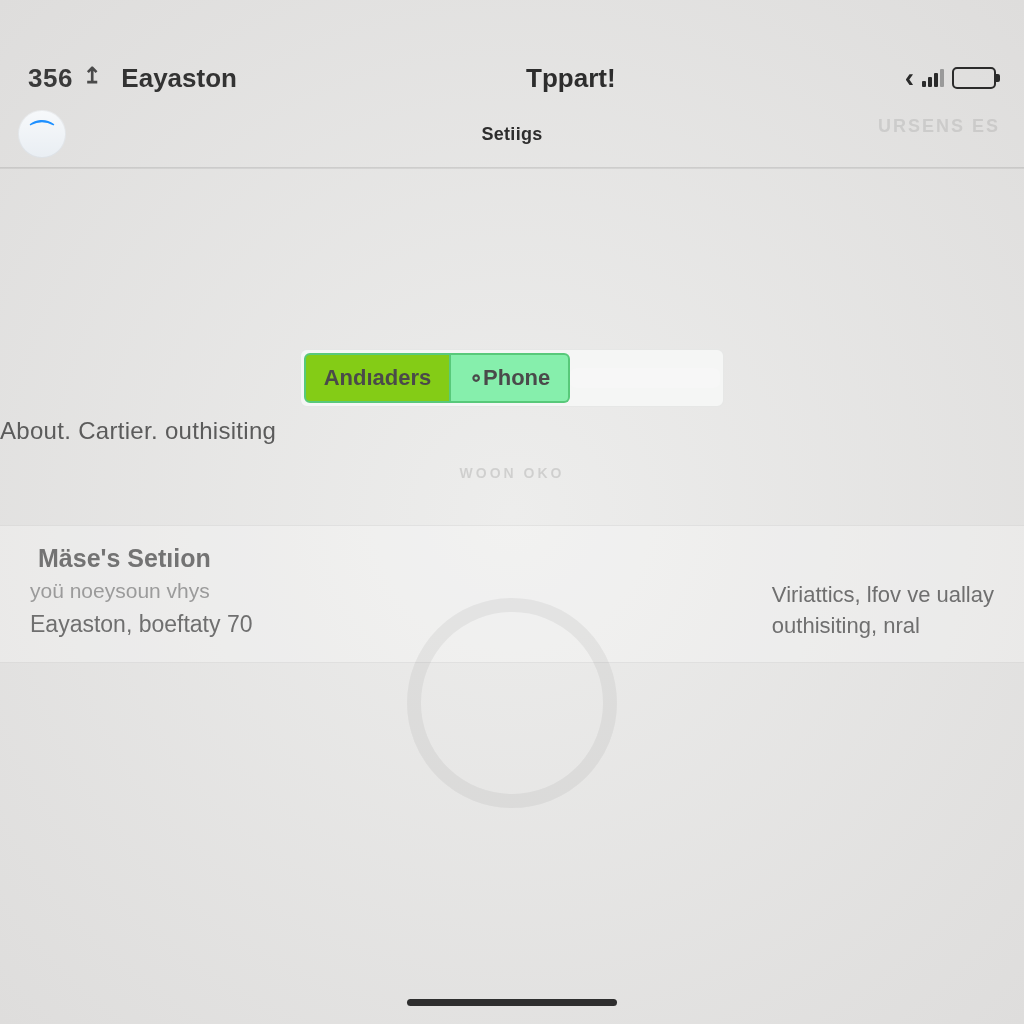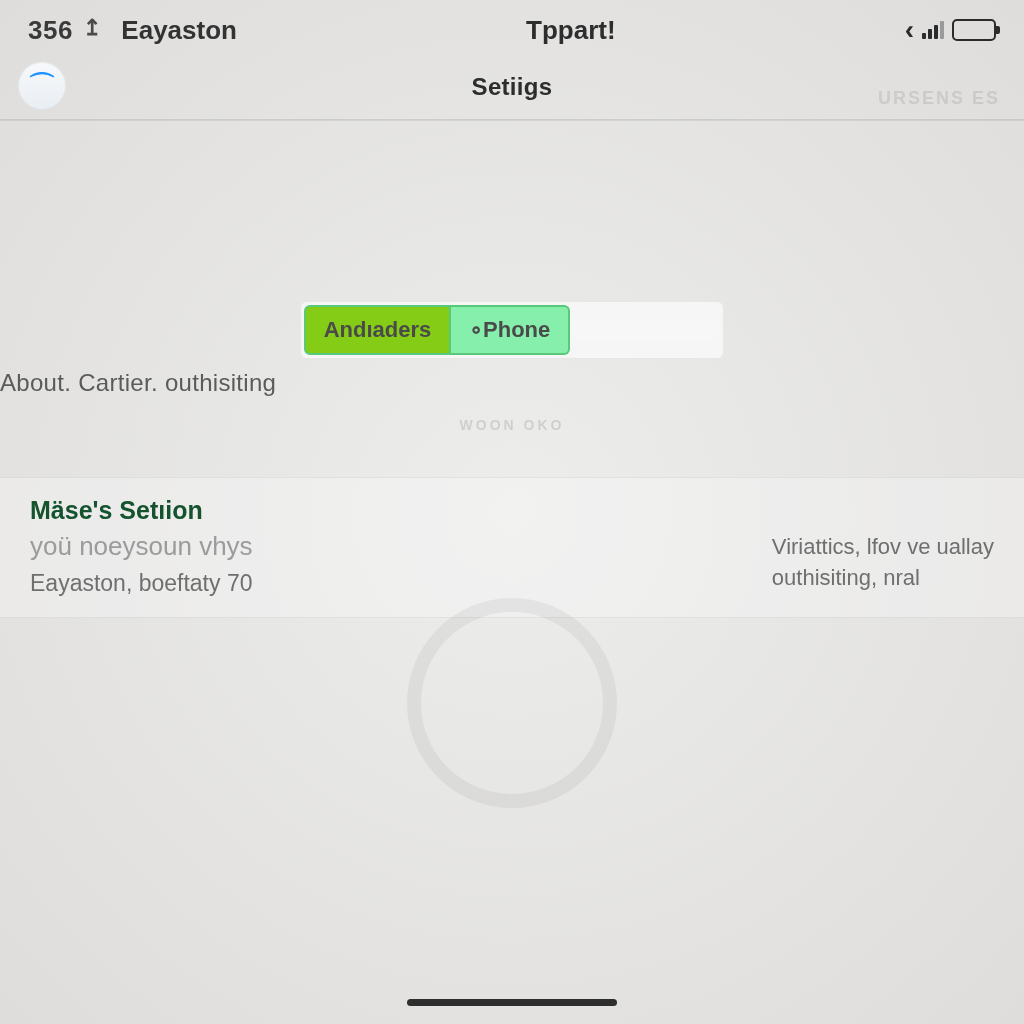--- a/index.html
+++ b/index.html
@@ -2,21 +2,21 @@
 <html><head>
 <meta charset="utf-8">
 <style>
   * { margin: 0; padding: 0; box-sizing: border-box; font-family: -apple-system, "Helvetica Neue", Helvetica, Arial, sans-serif; -webkit-font-smoothing: antialiased; }
   body { width: 1024px; height: 1024px; background: radial-gradient(ellipse at center, #ededec 0%, #dedddc 100%); overflow: hidden; position: relative; color: #2b2b2b; }
 
   
   .screen-frame { position:absolute; inset:0; border-top-left-radius:60px; border-top-right-radius:60px; overflow:hidden; }
 
   
-  .status-bar { display:flex; align-items:center; justify-content:space-between; padding:10px 28px 4px 28px; height:54px; font-size:26px; font-weight:600; color:#3a3a3a; }
+  .status-bar { display:flex; align-items:center; justify-content:space-between; padding:10px 28px 4px 28px; height:54px; font-size:26px; font-weight:600; color:#3a3a3a;margin-top:48px; }
   .status-left { display:flex; align-items:center; gap:10px; }
   .status-left .time { letter-spacing:0.5px; }
   .status-left .arrow { font-size:22px; transform:translateY(-2px); color:#4a4a4a; }
   .status-left .logo { color:#2f6fb0; font-size:26px; }
   .status-left .carrier { font-weight:600; color:#333; }
   .status-center { font-weight:700; color:#2d2d2d; }
   .status-right { display:flex; align-items:center; gap:8px; }
   .status-right .back-chev { font-size:28px; color:#2b2b2b; font-weight:700; }
   .signal-bars { display:flex; align-items:flex-end; gap:2px; height:18px; }
   .signal-bars span { width:4px; background:#2b2b2b; border-radius:1px; }
@@ -24,43 +24,43 @@
   .signal-bars span:nth-child(2){height:10px}
   .signal-bars span:nth-child(3){height:14px}
   .signal-bars span:nth-child(4){height:18px; background:#9a9a9a;}
   .battery { width:44px; height:22px; border:2px solid #2b2b2b; border-radius:5px; position:relative; }
   .battery:after { content:""; position:absolute; right:-6px; top:5px; width:4px; height:8px; background:#2b2b2b; border-radius:0 2px 2px 0; }
   .battery .level { height:100%; width:78%; background:#2b2b2b; border-radius:2px; }
 
   
   .nav-bar { height:66px; display:flex; align-items:center; justify-content:center; position:relative; border-bottom:1px solid rgba(0,0,0,0.10); }
   .nav-back { position:absolute; left:18px; top:8px; width:48px; height:48px; border-radius:28px; background:linear-gradient(#f7f9fb,#e9eef3); display:flex; align-items:center; justify-content:center; color:#1e90ff; font-size:28px; font-weight:600; box-shadow:0 0 0 1px rgba(0,0,0,0.05) inset; }
-  .nav-title { font-size:24px; font-weight:700; color:#2d2d2d; letter-spacing:0.3px; }
-  .nav-right-ghost { position:absolute; right:24px; top:34px; font-size:18px; font-weight:600; color:rgba(120,120,120,0.2); letter-spacing:2px; }
+  .nav-title { font-size:18px; font-weight:700; color:#2d2d2d; letter-spacing:0.3px; }
+  .nav-right-ghost { position:absolute; right:24px; top:14px; font-size:18px; font-weight:600; color:rgba(120,120,120,0.2); letter-spacing:2px; }
   .thin-line { height:1px; background:rgba(0,0,0,0.07); }
 
   
   .chip-wrap { margin-top:180px; display:flex; justify-content:center; }
   .chip-row { display:flex; align-items:center; gap:0; background:#f5f6f5; border:1px solid rgba(0,0,0,0.06); border-radius:7px; padding:3px; }
   .chip { padding:10px 18px; font-size:22px; font-weight:600; color:#5c5c5c; border-radius:6px; white-space:nowrap; }
   .chip.left { border:2px solid #58c97a; background:#84cc16; color:#4a4a4a; border-top-right-radius:0; border-bottom-right-radius:0; }
   .chip.mid { border:2px solid #58c97a; border-left:none; background:#86efac; color:#4a4a4a; border-top-left-radius:0; border-bottom-left-radius:0; }
   .chip.right { background:#f7f7f7; color:#8f8f8f; min-width:150px; }
 
   .subline { text-align:left; margin-top:10px; font-size:24px; color:#5b5b5b; font-weight:500; letter-spacing:0.3px; }
   .watermark { text-align:center; margin-top:20px; font-size:14px; color:rgba(0,0,0,0.12); letter-spacing:3px; font-weight:700; }
 
   
   .ghost-circle { position:absolute; left:50%; top:598px; transform:translateX(-50%); width:210px; height:210px; border-radius:50%; border:14px solid rgba(0,0,0,0.05); }
 
   
   .section { margin-top:44px; padding:0; }
   .section-card { background:rgba(255,255,255,0.28); border-top:1px solid rgba(0,0,0,0.06); border-bottom:1px solid rgba(0,0,0,0.06); padding:18px 30px 20px 30px; display:flex; justify-content:space-between; align-items:flex-start; gap:30px; }
-  .section-title { font-size:25px; font-weight:600; color:#14532d; margin-bottom:6px; }
-  .section-sub { font-size:26px; color:#9b9b9b; margin-bottom:8px; font-weight:400; }
+  .section-title { font-size:25px; font-weight:600; color:#737373; margin-bottom:6px;margin-left:8px; }
+  .section-sub { font-size:21px; color:#9b9b9b; margin-bottom:8px; font-weight:400; }
   .section-line { font-size:23px; color:#6f6f6f; font-weight:500; }
   .section-right { text-align:left; max-width:320px; color:#6f6f6f; font-size:22px; line-height:1.4; padding-top:36px; }
 
   
   .home-indicator { position:absolute; bottom:18px; left:50%; transform:translateX(-50%); width:210px; height:7px; background:#2e2e2e; border-radius:5px; }
 </style>
 </head>
 <body>
 
 <div class="screen-frame">

